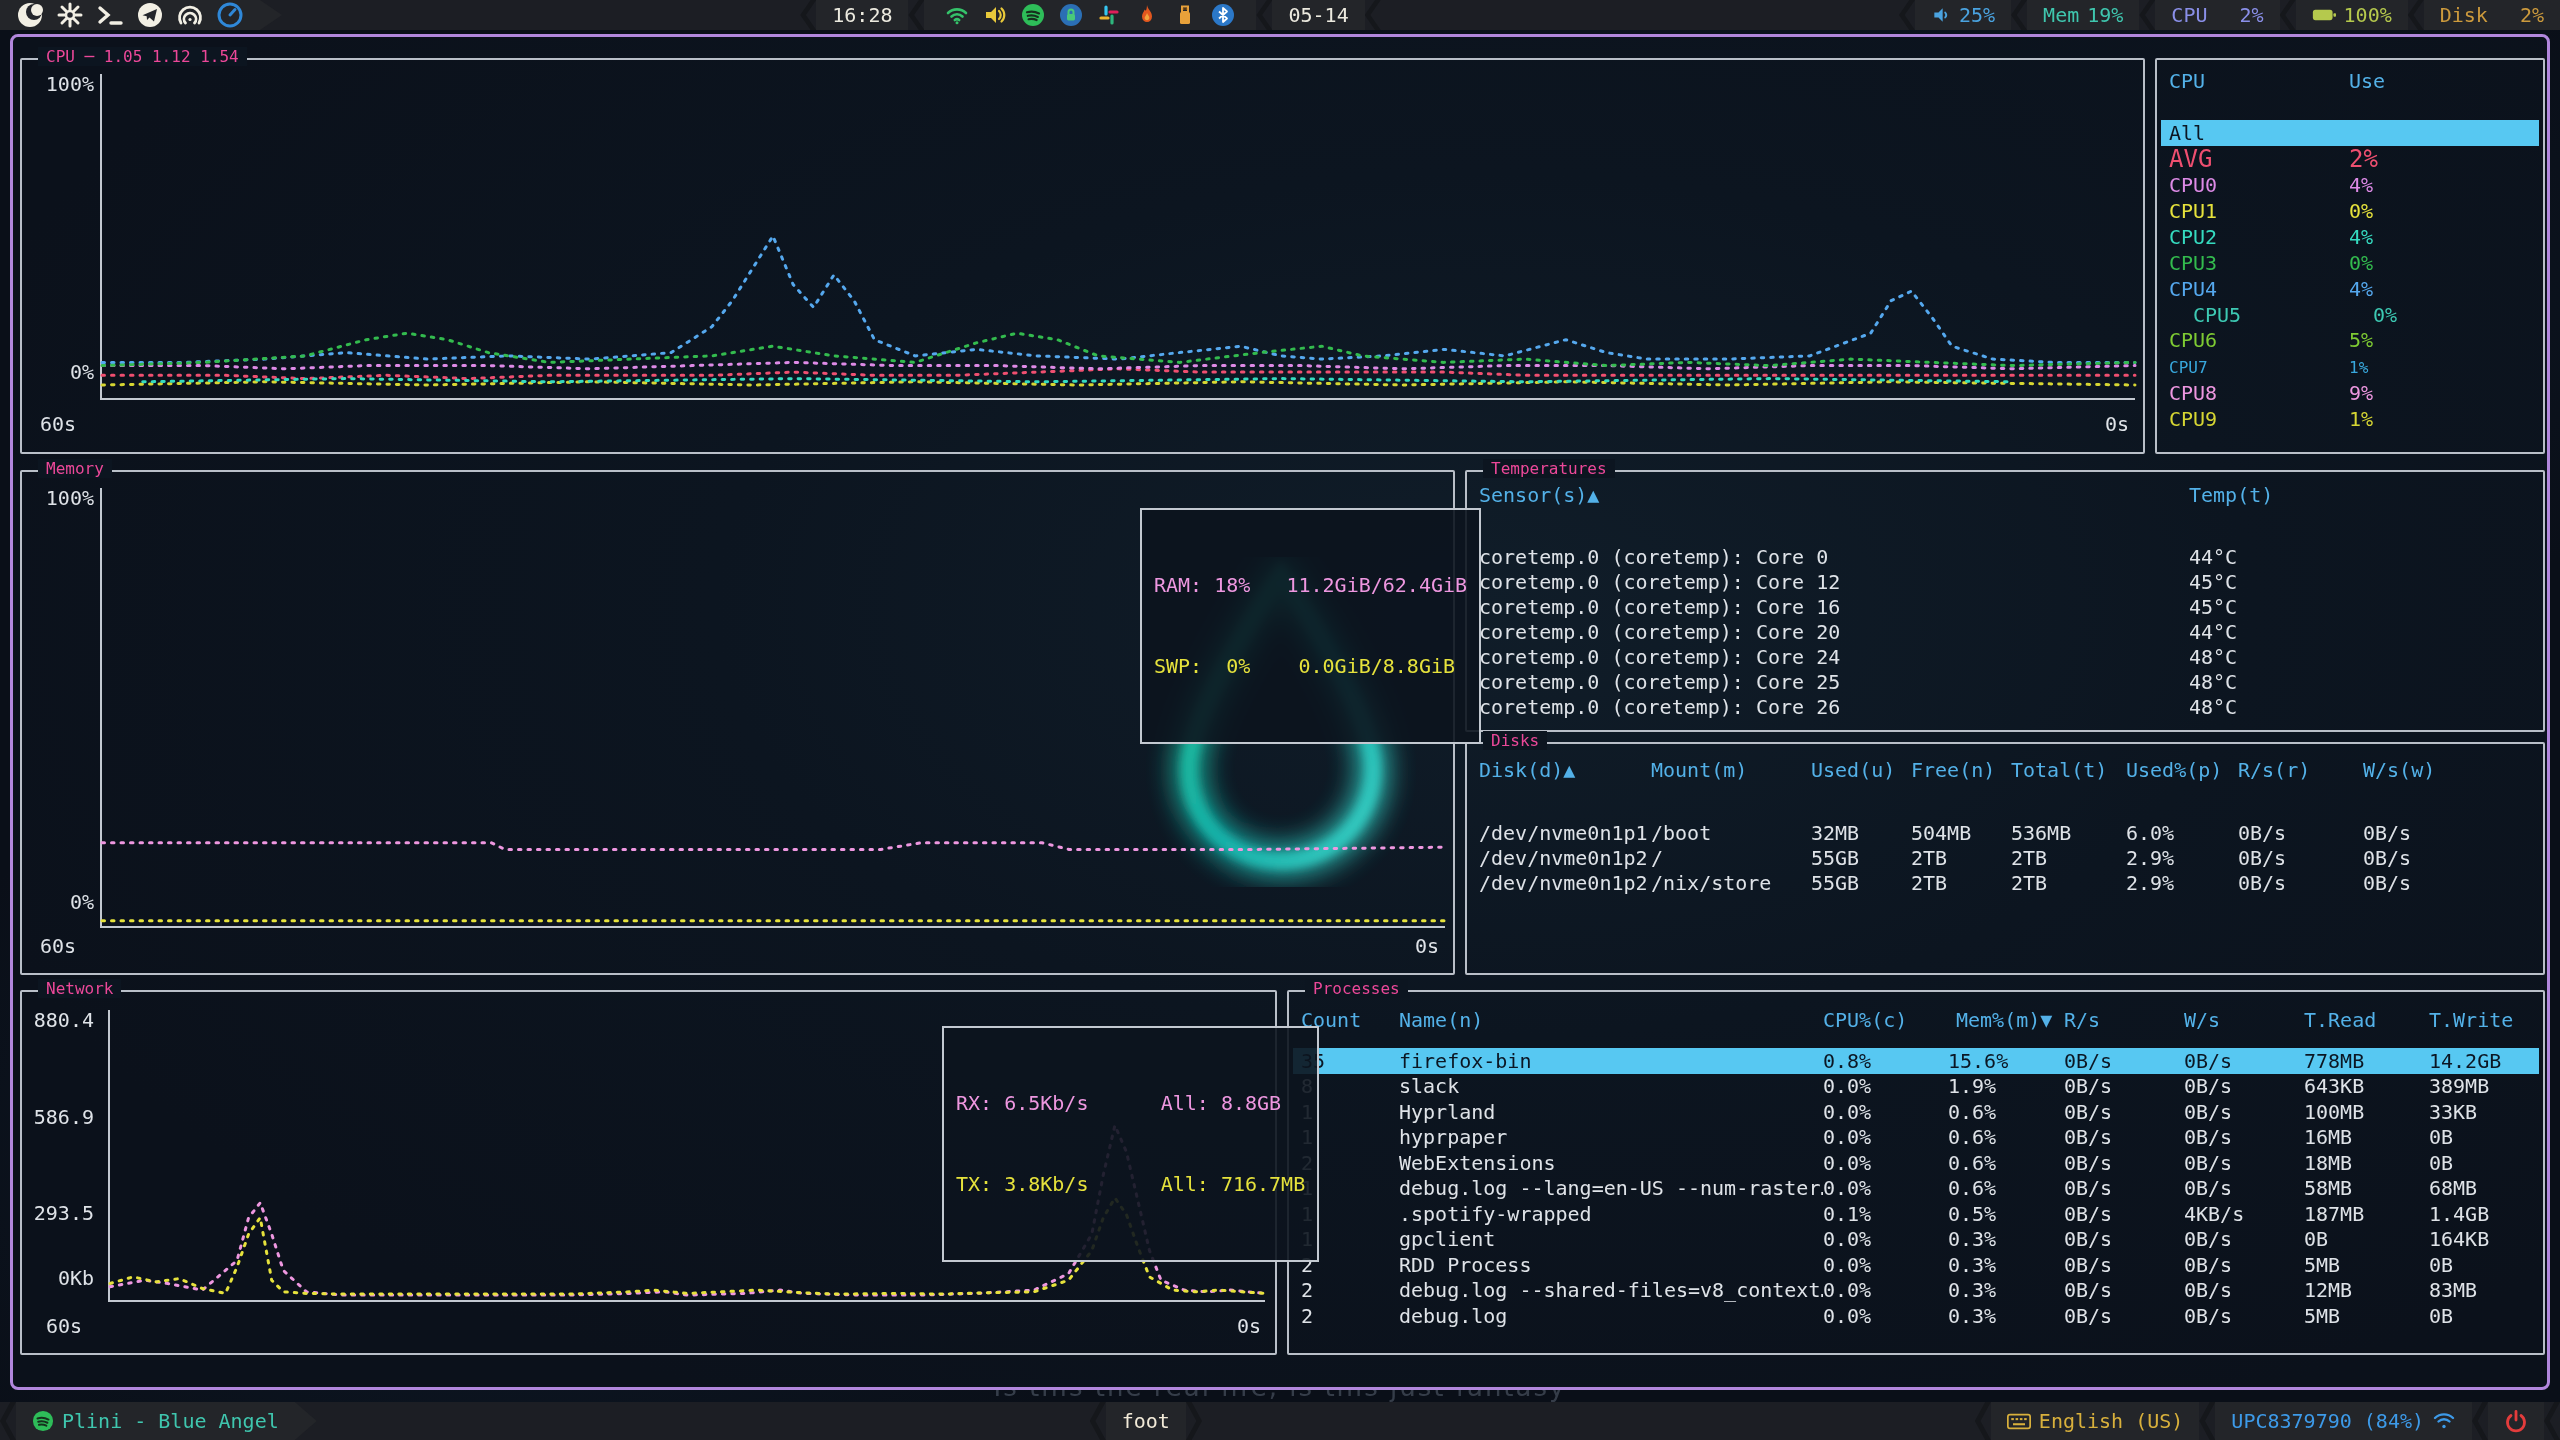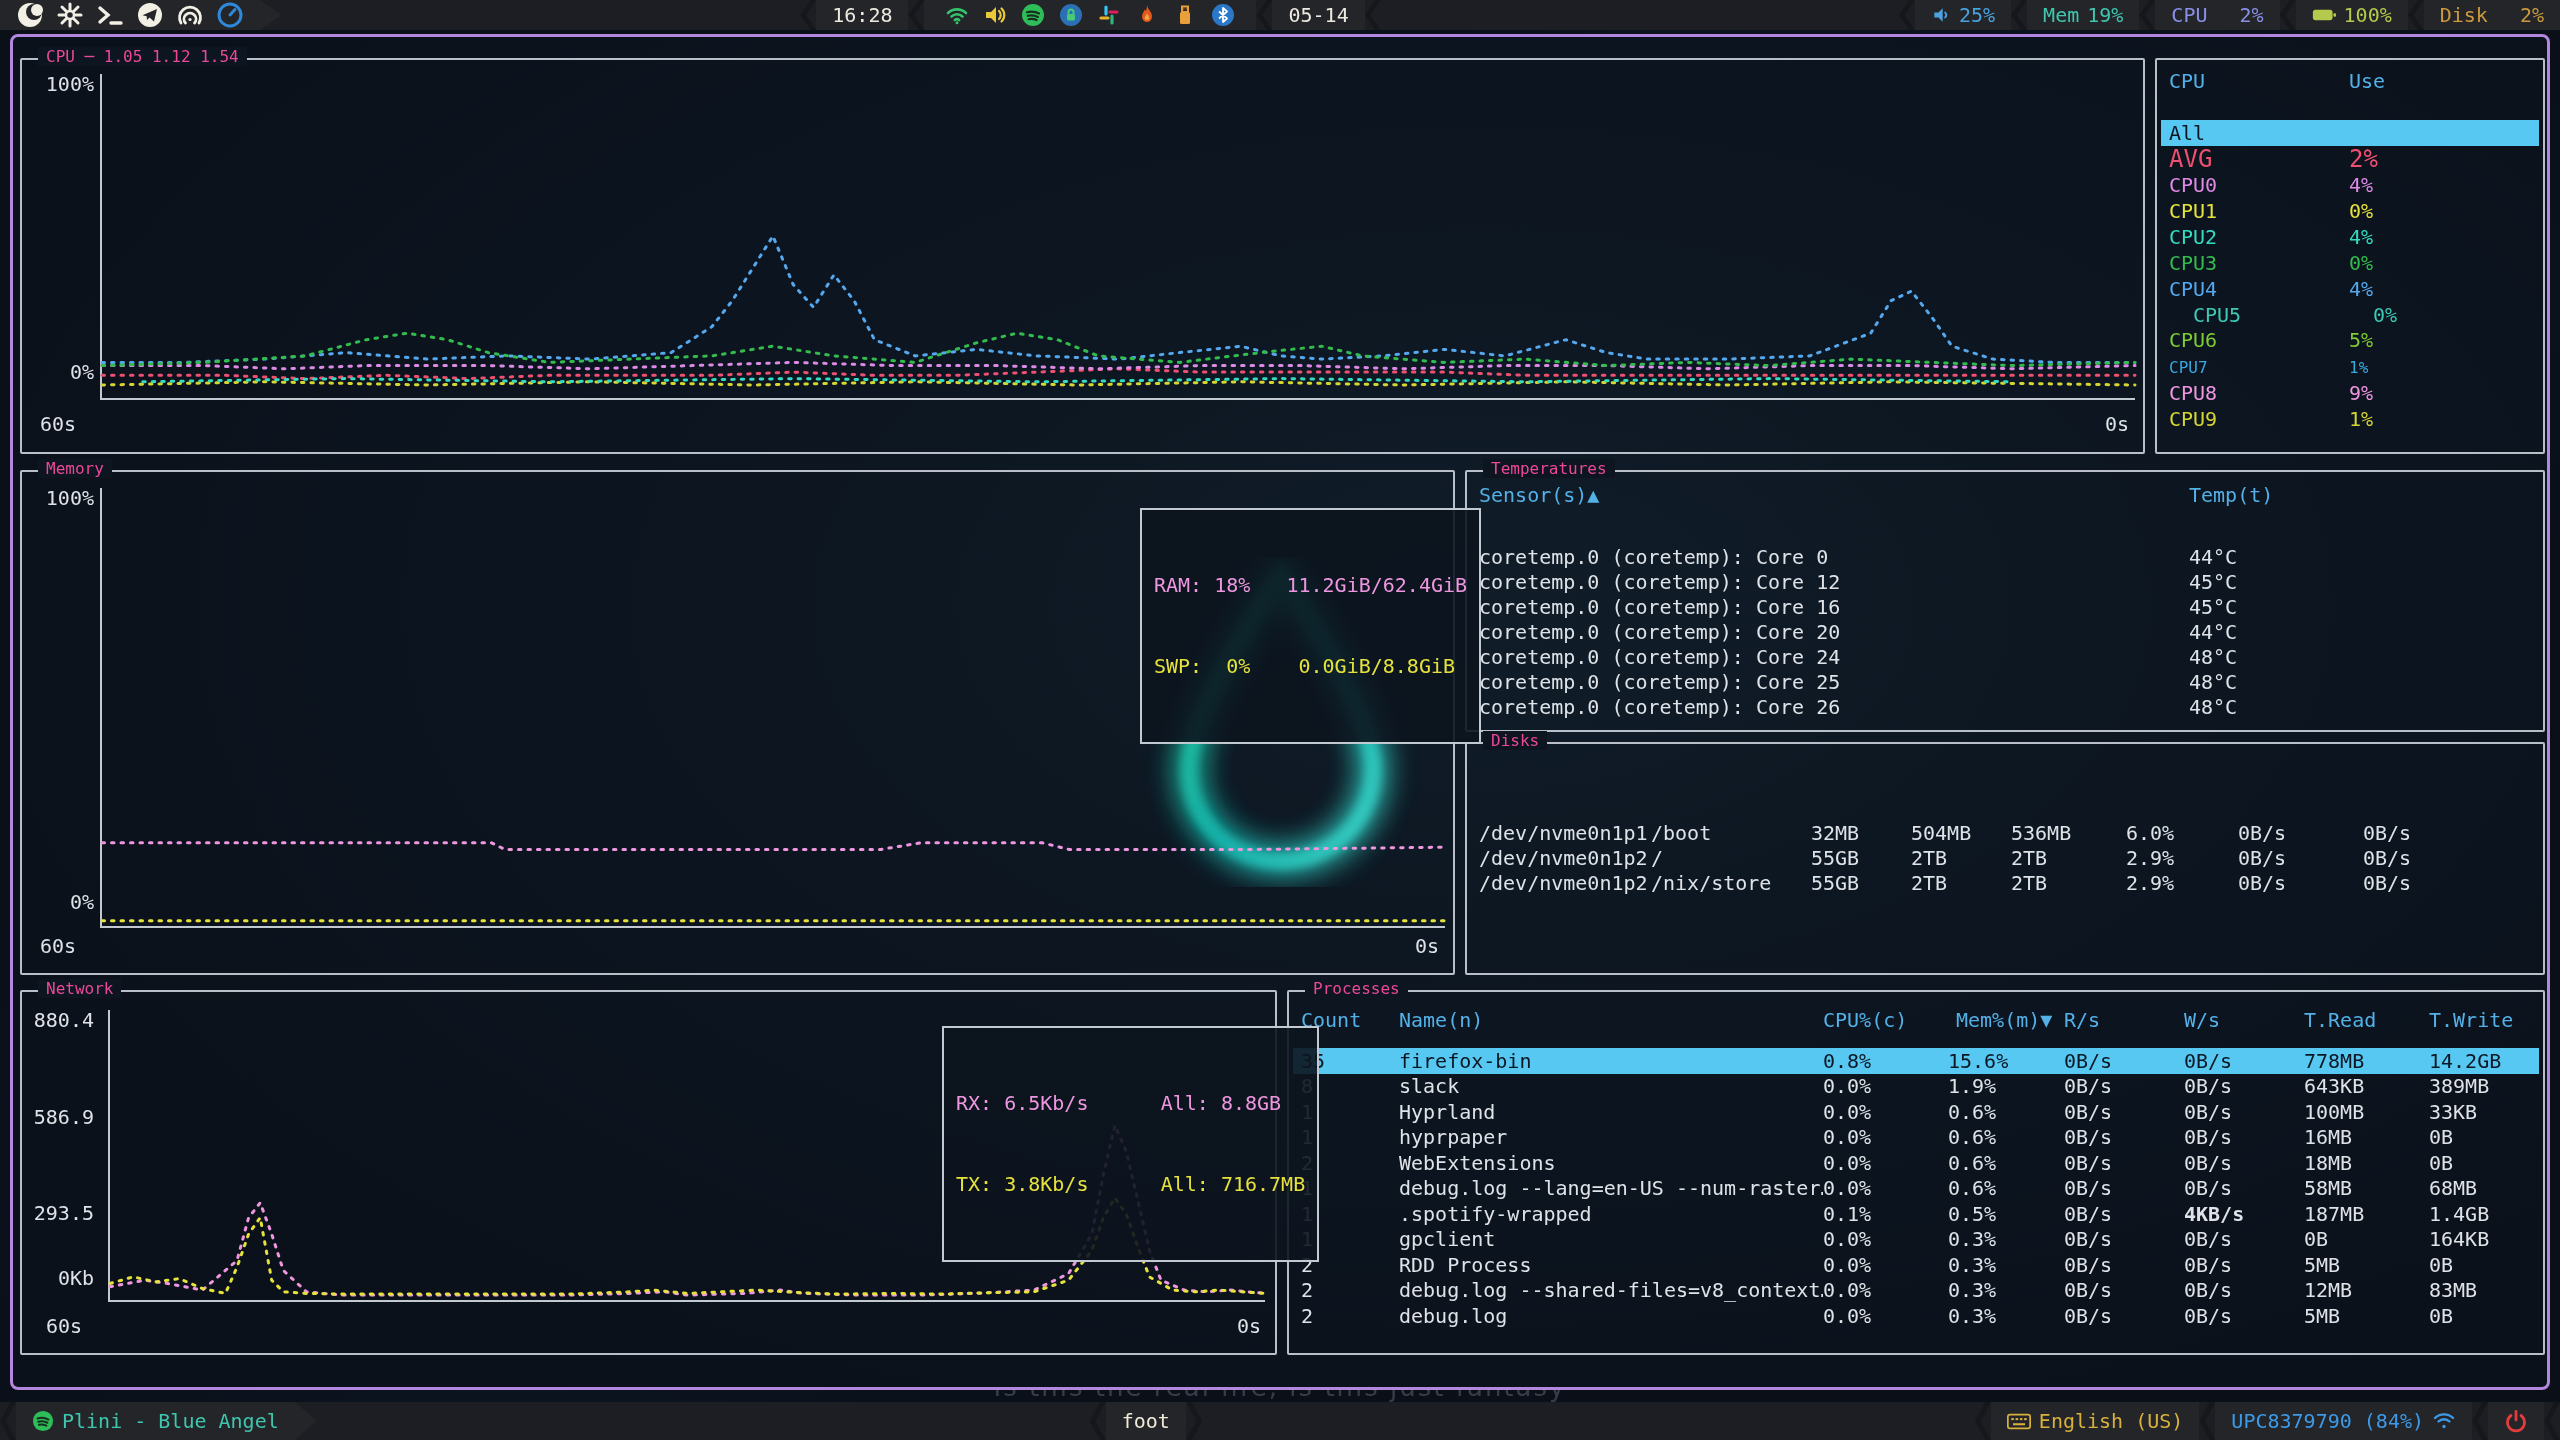--- a/index.html
+++ b/index.html
@@ -373,20 +373,32 @@
         </div>
         <div style="display: flex; height: 25px; align-items: center; font-size: 20px; color: rgb(223, 227, 232);">
           <span style="width: 710px;">coretemp.0 (coretemp): Core 26</span>
           <span>48°C</span>
         </div>
       </div>
   </div>
 
   <div class="panel" style="left:1452px; top:705px; width:1080px; height:233px;">
     <div class="ptitle">Disks</div>
+    <div id="disk-header" style="position:absolute; top:14px; left:12px; right:12px;">
+        <div style="display: flex; font-size: 20px;">
+          <span style="width: 172px; color: rgb(83, 177, 232);">Disk(d)▲</span>
+          <span style="width: 160px; color: rgb(83, 177, 232);">Mount(m)</span>
+          <span style="width: 100px; color: rgb(83, 177, 232);">Used(u)</span>
+          <span style="width: 100px; color: rgb(83, 177, 232);">Free(n)</span>
+          <span style="width: 115px; color: rgb(83, 177, 232);">Total(t)</span>
+          <span style="width: 112px; color: rgb(83, 177, 232);">Used%(p)</span>
+          <span style="width: 125px; color: rgb(83, 177, 232);">R/s(r)</span>
+          <span style="color: rgb(83, 177, 232);">W/s(w)</span>
+        </div>
+      </div>
     <div id="disk-rows" style="position:absolute; top:76px; left:12px; right:12px;">
         <div style="display: flex; height: 25px; align-items: center; font-size: 20px; color: rgb(223, 227, 232);">
           <span style="width: 172px;">/dev/nvme0n1p1</span>
           <span style="width: 160px;">/boot</span>
           <span style="width: 100px;">32MB</span>
           <span style="width: 100px;">504MB</span>
           <span style="width: 115px;">536MB</span>
           <span style="width: 112px;">6.0%</span>
           <span style="width: 125px;">0B/s</span>
           <span>0B/s</span>
@@ -508,21 +520,21 @@
           <span style="width: 120px; overflow: hidden; white-space: nowrap;">0B/s</span>
           <span style="width: 125px; overflow: hidden; white-space: nowrap;">58MB</span>
           <span>68MB</span>
         </div>
         <div style="display: flex; height: 25.5px; align-items: center; font-size: 20px; color: rgb(223, 227, 232); padding: 0px 8px;">
           <span style="width: 98px; overflow: hidden; white-space: nowrap;">1</span>
           <span style="width: 424px; overflow: hidden; white-space: nowrap;">.spotify-wrapped</span>
           <span style="width: 125px; overflow: hidden; white-space: nowrap;">0.1%</span>
           <span style="width: 116px; overflow: hidden; white-space: nowrap;">0.5%</span>
           <span style="width: 120px; overflow: hidden; white-space: nowrap;">0B/s</span>
-          <span style="width: 120px; overflow: hidden; white-space: nowrap; font-weight: bold;">4KB/s</span>
+          <span style="width: 120px; overflow: hidden; white-space: nowrap;">4KB/s</span>
           <span style="width: 125px; overflow: hidden; white-space: nowrap;">187MB</span>
           <span>1.4GB</span>
         </div>
         <div style="display: flex; height: 25.5px; align-items: center; font-size: 20px; color: rgb(223, 227, 232); padding: 0px 8px;">
           <span style="width: 98px; overflow: hidden; white-space: nowrap;">1</span>
           <span style="width: 424px; overflow: hidden; white-space: nowrap;">gpclient</span>
           <span style="width: 125px; overflow: hidden; white-space: nowrap;">0.0%</span>
           <span style="width: 116px; overflow: hidden; white-space: nowrap;">0.3%</span>
           <span style="width: 120px; overflow: hidden; white-space: nowrap;">0B/s</span>
           <span style="width: 120px; overflow: hidden; white-space: nowrap;">0B/s</span>

